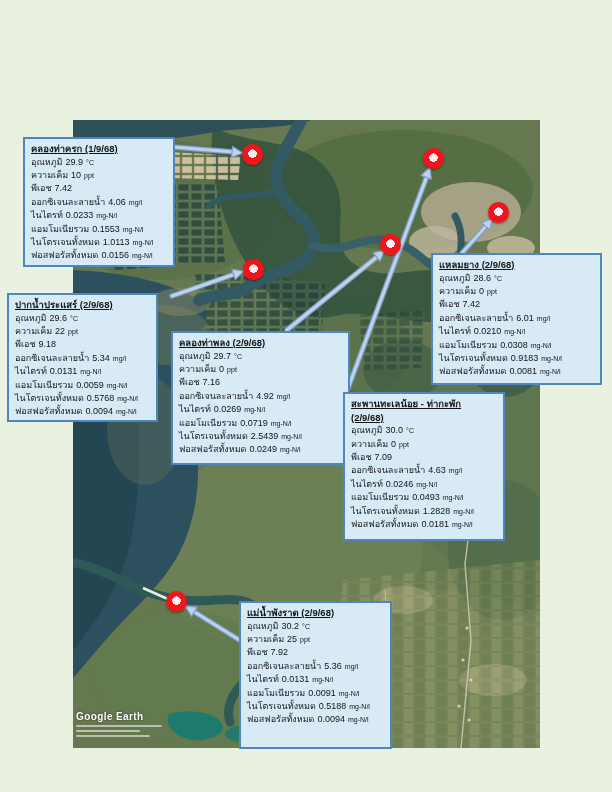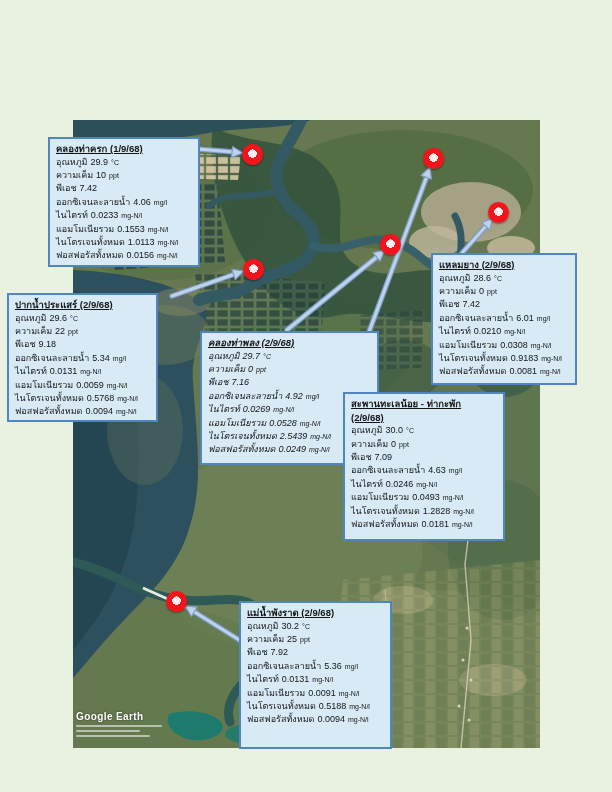--- a/index.html
+++ b/index.html
@@ -30,24 +30,24 @@
   
   .marker{position:absolute;width:21px;height:21px;border-radius:50%;z-index:5;
     background:radial-gradient(circle at 50% 46%, #ffeef0 0 27%, #f3131b 28% 76%, #c00d13 77% 100%);
     box-shadow:0 1px 2px rgba(0,0,0,.45);}
   .mA{left:242px;top:144px;} .mB{left:423px;top:148px;} .mC{left:488px;top:202px;}
   .mD{left:243px;top:259px;} .mE{left:380px;top:234px;} .mF{left:166px;top:591px;}
 
   
   .callout{position:absolute;z-index:6;background:#d7eaf6;border:2px solid #4f86c0;
     box-sizing:border-box;padding:3px 3px 0 6px;color:#141414;}
-  .b1{left:23px;top:137px;width:152px;height:130px;margin-left:25px;}
+  .b1{left:23px;top:137px;width:152px;height:130px;}
   .b2{left:7px;top:293px;width:151px;height:129px;}
-  .b3{left:200px;top:331px;width:179px;height:134px;font-style:italic;}
-  .b4{left:431px;top:253px;width:146px;height:132px;}
+  .b3{left:171px;top:331px;width:179px;height:134px;}
+  .b4{left:431px;top:253px;width:171px;height:132px;}
   .b5{left:343px;top:392px;width:162px;height:149px;}
   .b6{left:239px;top:601px;width:153px;height:148px;}
   .s-title{font-weight:bold;font-size:9.5px;line-height:13.6px;}
   .tl{display:block;text-decoration:underline;text-underline-offset:1px;}
   .tl:empty{display:none;}
   .pr{font-size:9px;line-height:13.4px;white-space:nowrap;}
   .pv{margin-left:3px;}
   .pu{margin-left:3px;font-size:7px;}
 </style>
 </head>
@@ -199,21 +199,21 @@
 
   <div class="callout b3">
     <div class="s-title">
         <span class="tl">คลองท่าพลง (2/9/68)</span>
       </div>
     <div class="pr"><span class="pl">อุณหภูมิ</span><span class="pv">29.7</span><span class="pu">°C</span></div>
     <div class="pr"><span class="pl">ความเค็ม</span><span class="pv">0</span><span class="pu">ppt</span></div>
     <div class="pr"><span class="pl">พีเอช</span><span class="pv">7.16</span><span class="pu"></span></div>
     <div class="pr"><span class="pl">ออกซิเจนละลายน้ำ</span><span class="pv">4.92</span><span class="pu">mg/l</span></div>
     <div class="pr"><span class="pl">ไนไตรท์</span><span class="pv">0.0269</span><span class="pu">mg-N/l</span></div>
-    <div class="pr"><span class="pl">แอมโมเนียรวม</span><span class="pv">0.0528</span><span class="pu">mg-N/l</span></div>
+    <div class="pr"><span class="pl">แอมโมเนียรวม</span><span class="pv">0.0719</span><span class="pu">mg-N/l</span></div>
     <div class="pr"><span class="pl">ไนโตรเจนทั้งหมด</span><span class="pv">2.5439</span><span class="pu">mg-N/l</span></div>
     <div class="pr"><span class="pl">ฟอสฟอรัสทั้งหมด</span><span class="pv">0.0249</span><span class="pu">mg-N/l</span></div>
   </div>
 
   <div class="callout b4">
     <div class="s-title">
         <span class="tl">แหลมยาง (2/9/68)</span>
       </div>
     <div class="pr"><span class="pl">อุณหภูมิ</span><span class="pv">28.6</span><span class="pu">°C</span></div>
     <div class="pr"><span class="pl">ความเค็ม</span><span class="pv">0</span><span class="pu">ppt</span></div>

